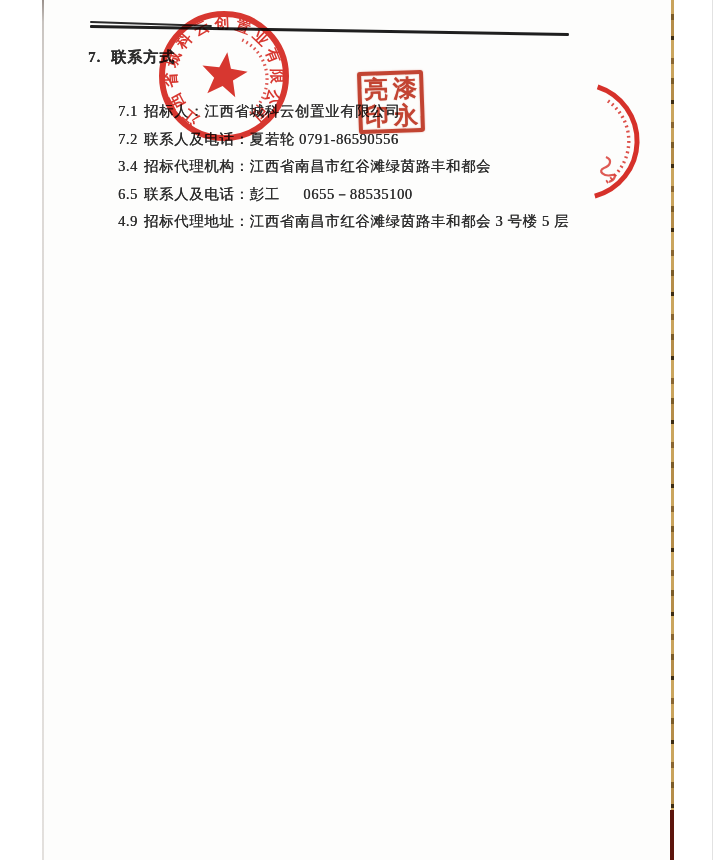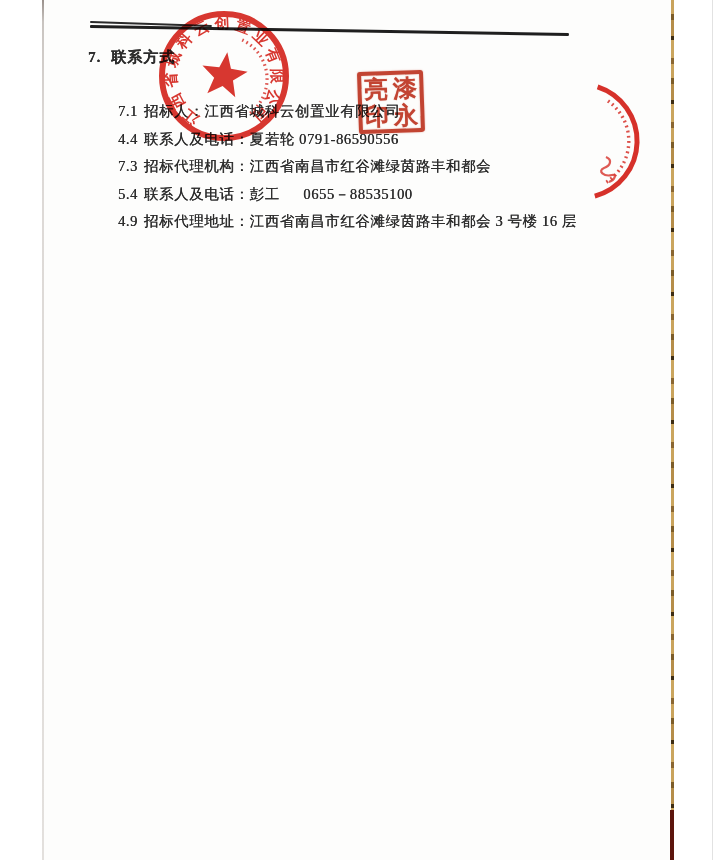--- a/index.html
+++ b/index.html
@@ -72,30 +72,30 @@
   <div class="scanline-main"></div>
 
   <div class="heading doc-text">
     <span class="num">7.</span><span>联系方式</span>
   </div>
 
   <div class="contact-line doc-text" style="top:85px">
     <span class="num">7.1</span><span>招标人：江西省城科云创置业有限公司</span>
   </div>
   <div class="contact-line doc-text" style="top:112.5px">
-    <span class="num">4.4</span><span>联系人及电话：夏若轮 0791-86590556</span>
+    <span class="num">7.2</span><span>联系人及电话：夏若轮 0791-86590556</span>
   </div>
   <div class="contact-line doc-text" style="top:140px">
-    <span class="num">7.3</span><span>招标代理机构：江西省南昌市红谷滩绿茵路丰和都会</span>
+    <span class="num">3.4</span><span>招标代理机构：江西省南昌市红谷滩绿茵路丰和都会</span>
   </div>
   <div class="contact-line doc-text" style="top:167.5px">
-    <span class="num">5.4</span><span>联系人及电话：彭工　  0655－88535100</span>
+    <span class="num">6.5</span><span>联系人及电话：彭工　  0655－88535100</span>
   </div>
   <div class="contact-line doc-text" style="top:195px">
-    <span class="num">4.9</span><span>招标代理地址：江西省南昌市红谷滩绿茵路丰和都会 3 号楼 16 层</span>
+    <span class="num">4.9</span><span>招标代理地址：江西省南昌市红谷滩绿茵路丰和都会 3 号楼 5 层</span>
   </div>
 
   <svg class="round-seal stamp" viewBox="0 0 140 145">
     <circle cx="69" cy="70" r="62" fill="none" stroke="#d6261e" stroke-width="6"></circle>
     <path id="sealTextPath" fill="none" d="M 45 111.57 A 48 48 0 0 1 45 28.43 A 48 48 0 0 1 117 70 A 48 48 0 0 1 93 111.57"></path>
     <text font-size="15" font-weight="bold" fill="#d6261e" font-family="Liberation Serif, DejaVu Serif, serif">
       <textPath href="#sealTextPath" startOffset="0" textLength="247" lengthAdjust="spacing">江西省城科云创置业有限公司</textPath>
     </text>
     <polygon fill="#d6261e" transform="translate(69,70) rotate(8)" points="0,-24 5.9,-8.1 22.8,-7.4 9.5,3.1 14.1,19.4 0,10 -14.1,19.4 -9.5,3.1 -22.8,-7.4 -5.9,-8.1"></polygon>
     <path d="M 87.2 34 A 43 43 0 0 1 93.7 108.2" fill="none" stroke="#d6261e" stroke-width="3.2" stroke-dasharray="1.6 3.2" opacity="0.85"></path>

